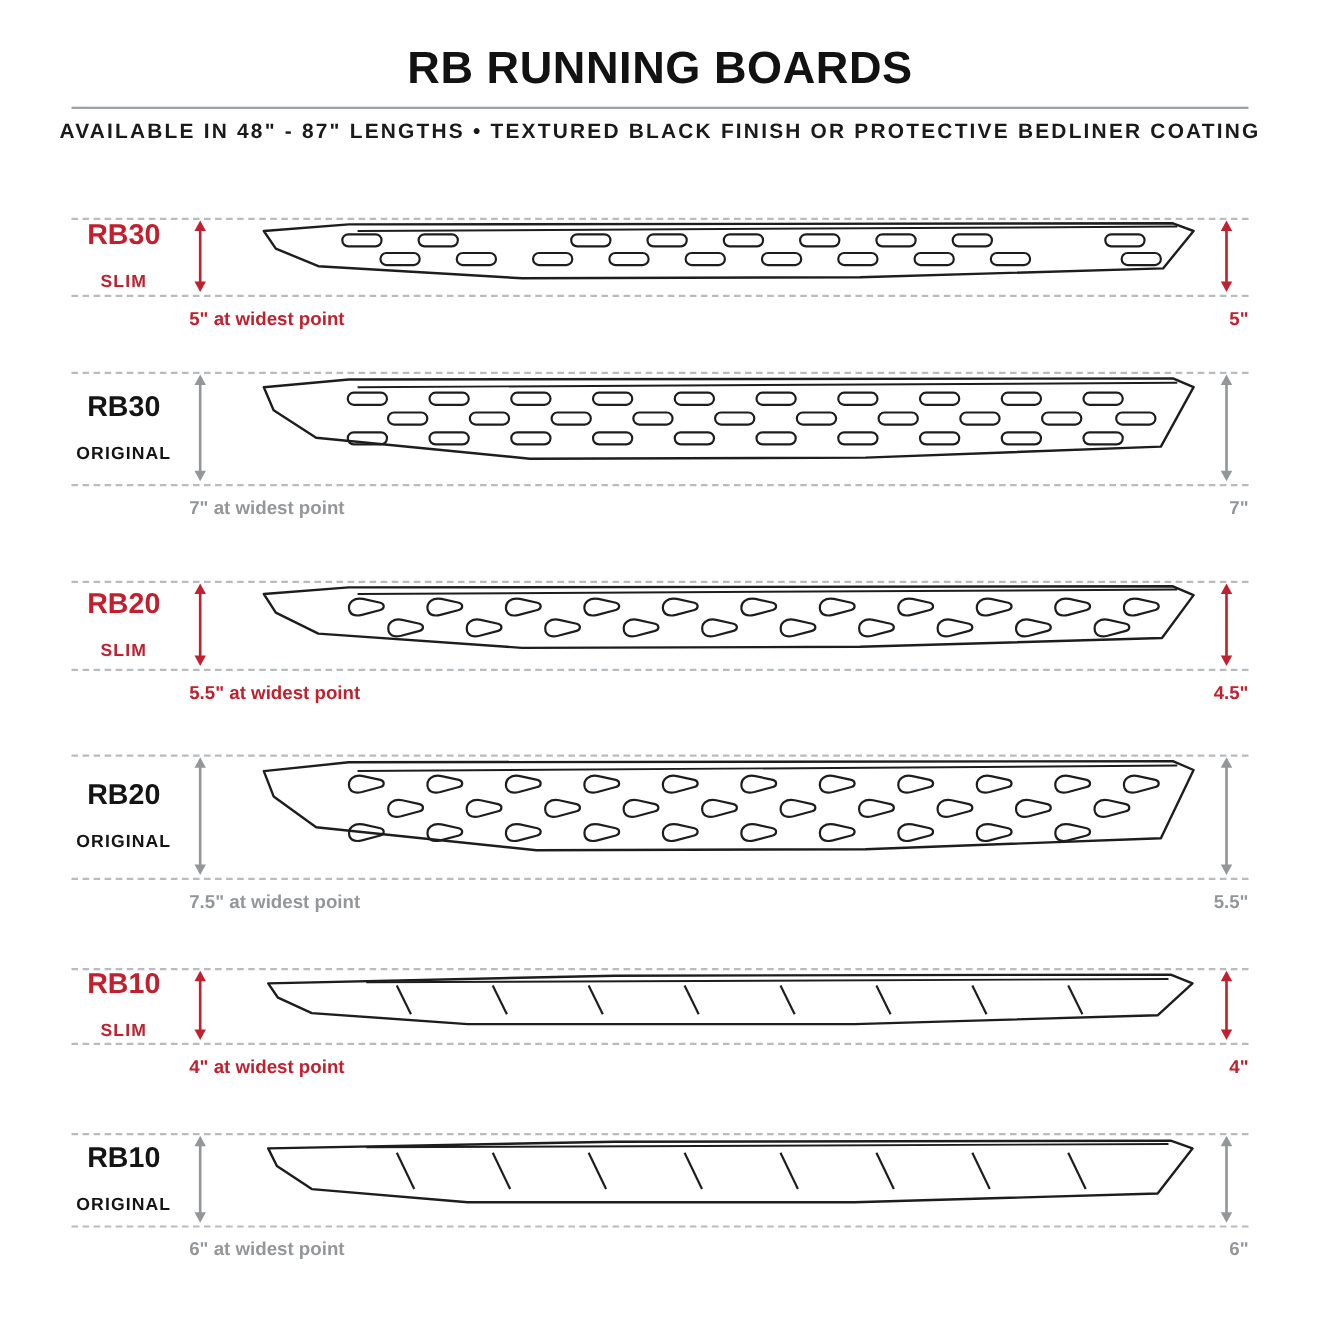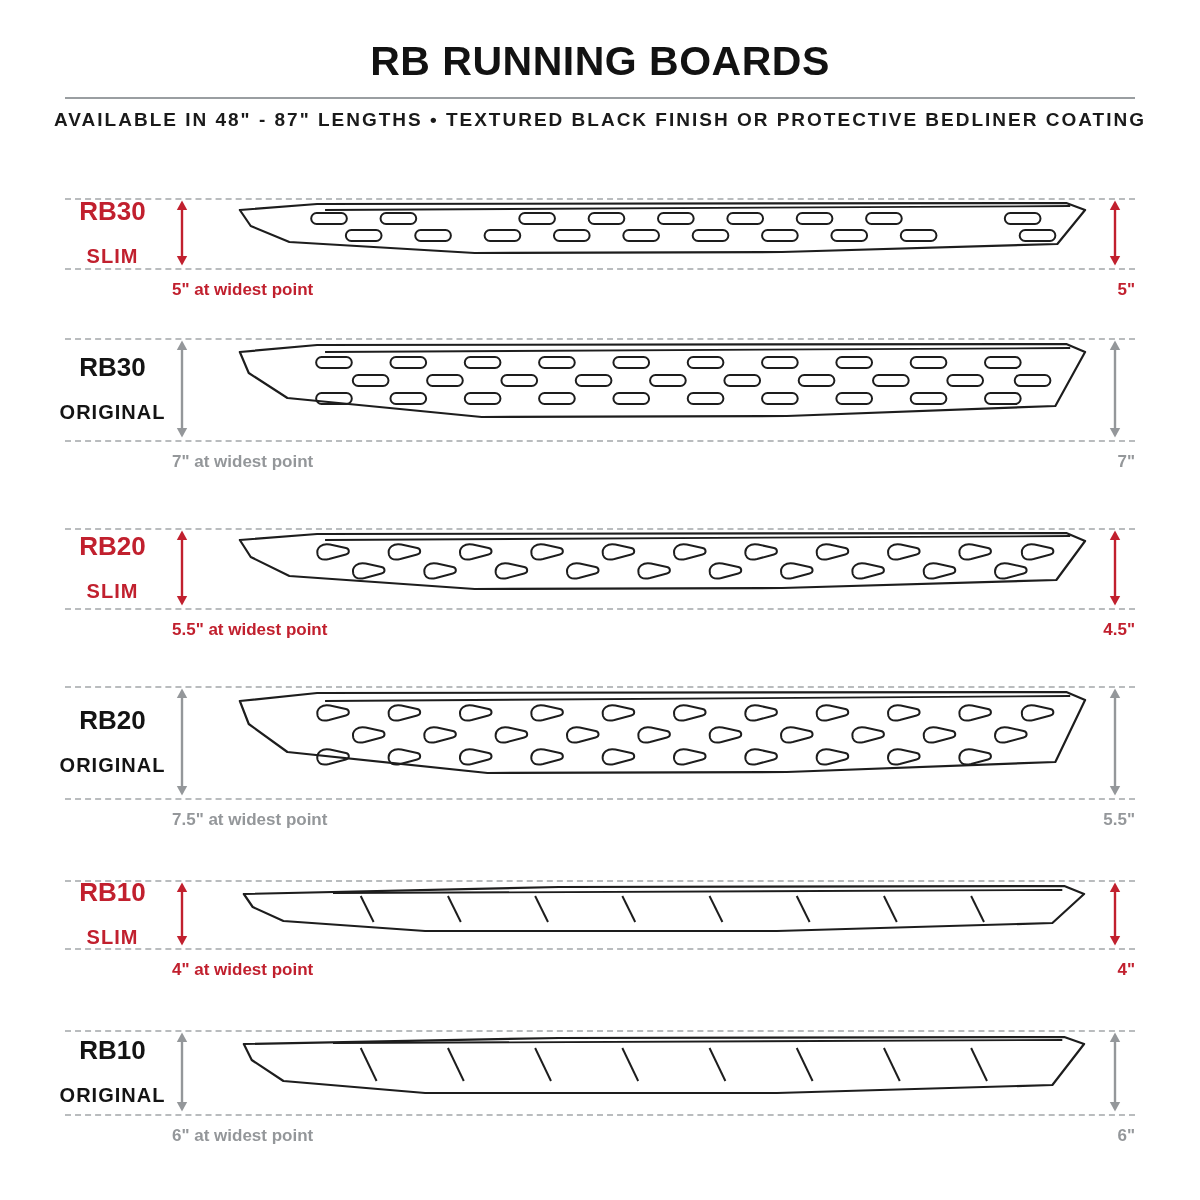--- a/index.html
+++ b/index.html
@@ -17,21 +17,21 @@
   .r3{top:528px;--h:80px;}
   .r4{top:686px;--h:112px;}
   .r5{top:880px;--h:68px;}
   .r6{top:1030px;--h:84px;}
   .dash{position:absolute;left:65px;width:1070px;height:0;border-top:2px dashed #b9bcbe;}
   .dash-top{top:0;}
   .dash-bottom{top:var(--h);}
   .model-label{position:absolute;left:50px;width:125px;top:0;height:var(--h);
                display:flex;flex-direction:column;justify-content:center;align-items:center;}
   .model{font-size:26px;font-weight:800;line-height:1.05;color:#141414;}
-  .variant{font-size:20px;font-weight:700;letter-spacing:1px;margin-top:20px;color:#141414;}
+  .variant{font-size:16px;font-weight:700;letter-spacing:1px;margin-top:20px;color:#141414;}
   .arrow{position:absolute;top:2px;}
   .arrow.left{left:175px;}
   .arrow.right{left:1108px;}
   .drawing{position:absolute;left:222px;top:2px;width:872px;}
   .note{position:absolute;left:172px;top:calc(var(--h) + 12px);font-size:17px;font-weight:700;}
   .height-label{position:absolute;right:65px;top:calc(var(--h) + 12px);font-size:17px;font-weight:700;text-align:right;}
   
   .row.slim .model,.row.slim .variant,.row.slim .note,.row.slim .height-label,.row.slim .arrow{color:#c1202e;}
   .row.original .arrow,.row.original .note,.row.original .height-label{color:#94979a;}
   .board{display:block;}

